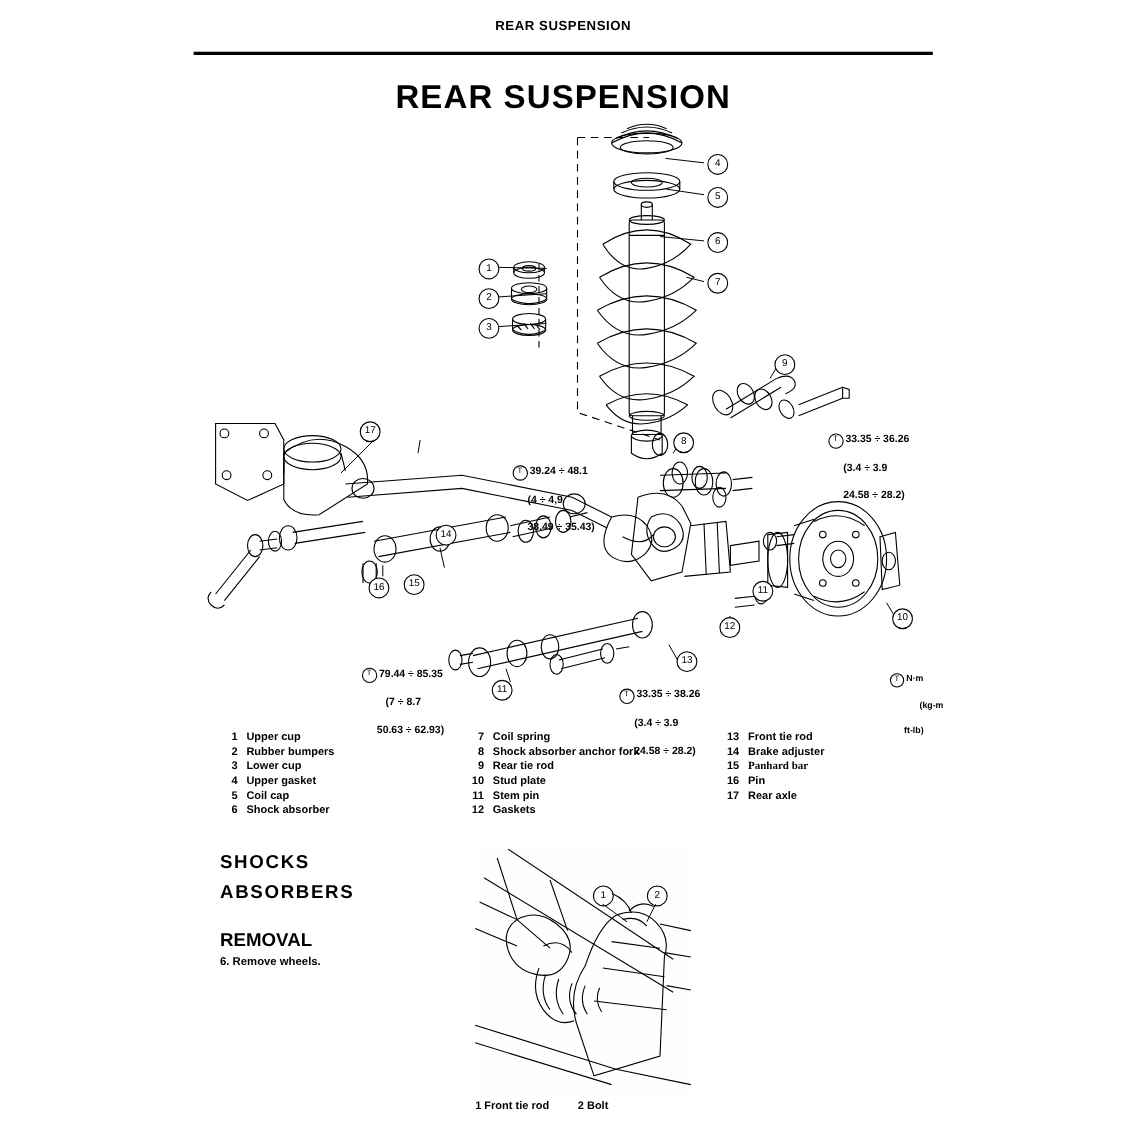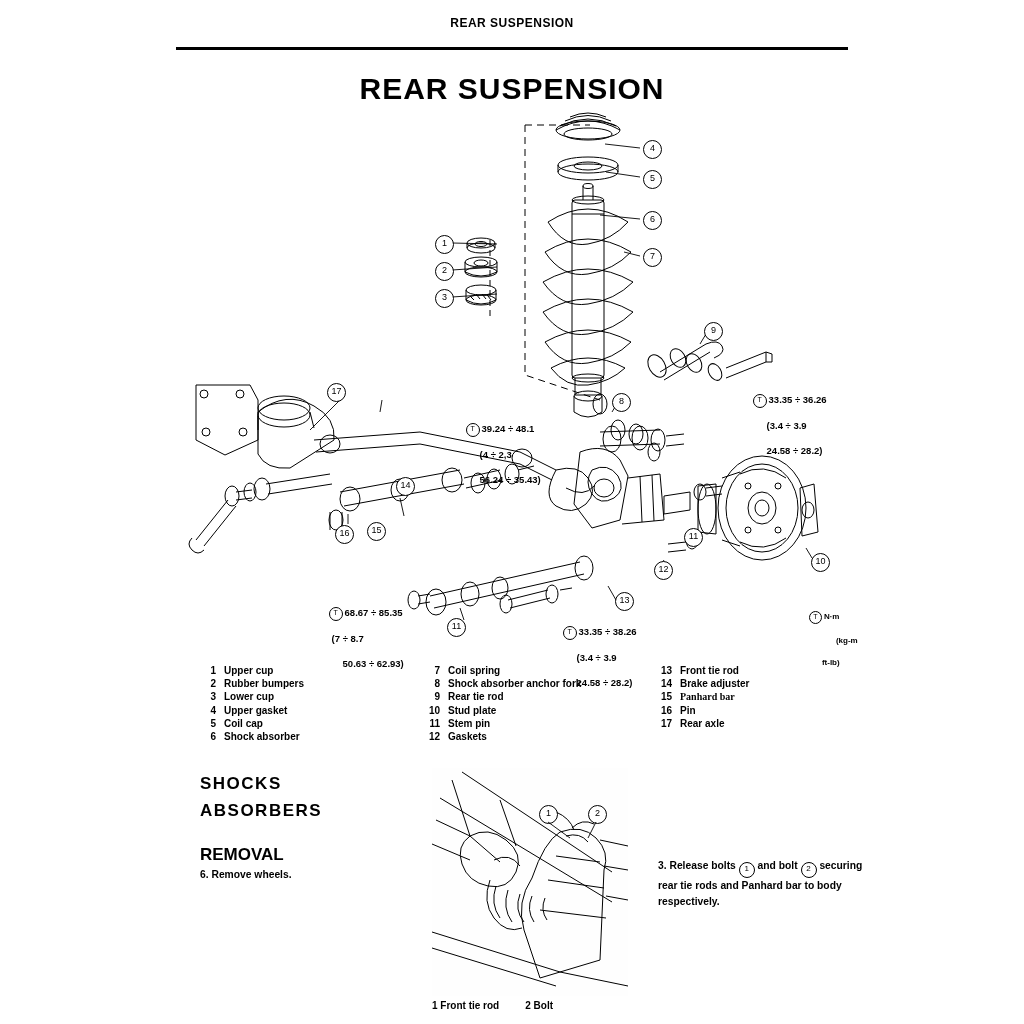--- a/index.html
+++ b/index.html
@@ -391,27 +391,27 @@
   <div class="callout" style="left:327px;top:383px;">17</div>
 
   <div class="torque" style="left:742px;top:381px;">
     <span><span class="tq-ico">T</span><span>33.35 ÷ 36.26</span></span><br>
     <span style="margin-left:14px">(3.4 ÷ 3.9</span><br>
     <span style="margin-left:14px">24.58 ÷ 28.2)</span>
   </div>
 
   <div class="torque" style="left:455px;top:410px;">
     <span><span class="tq-ico">T</span><span>39.24 ÷ 48.1</span></span><br>
-    <span style="margin-left:14px">(4 ÷ 2,3</span><br>
-    <span style="margin-left:14px">56.24 ÷ 35.43)</span>
+    <span style="margin-left:14px">(4 ÷ 4,9</span><br>
+    <span style="margin-left:14px">38.49 ÷ 35.43)</span>
   </div>
 
   <div class="torque" style="left:318px;top:594px;">
-    <span><span class="tq-ico">T</span><span>68.67 ÷ 85.35</span></span><br>
-    <span style="margin-left:3px">(7 ÷ 8.7</span><br>
+    <span><span class="tq-ico">T</span><span>79.44 ÷ 85.35</span></span><br>
+    <span style="margin-left:22px">(7 ÷ 8.7</span><br>
     <span style="margin-left:14px">50.63 ÷ 62.93)</span>
   </div>
 
   <div class="torque" style="left:552px;top:613px;">
     <span><span class="tq-ico">T</span><span>33.35 ÷ 38.26</span></span><br>
     <span style="margin-left:14px">(3.4 ÷ 3.9</span><br>
     <span style="margin-left:14px">24.58 ÷ 28.2)</span>
   </div>
 
   <div class="unitnote" style="left:800px;top:600px;">
@@ -450,27 +450,20 @@
     <div>SHOCKS</div>
     <div>ABSORBERS</div>
   </div>
 
   <div class="sub-title">REMOVAL</div>
 
   <div class="body-text">
     <div>6. Remove wheels.</div>
   </div>
 
-  <div class="right-text">
-    <span>3. Release bolts</span>
-    <span class="inline-callout">1</span>
-    <span>and bolt</span>
-    <span class="inline-callout">2</span>
-    <span>securing rear tie rods and Panhard bar to body respectively.</span>
-  </div>
 
   <svg class="dg" width="1024" height="1024" viewBox="0 0 1024 1024" style="top:0;left:0;pointer-events:none;">
     <g fill="none" stroke="#000" stroke-width="1">
       <path d="M432 768 L628 768 L628 996 L432 996 Z" stroke="none" fill="#fefefe"></path>
       <path d="M462 772 L612 872"></path>
       <path d="M440 798 L612 902"></path>
       <path d="M436 820 L470 836 L500 862"></path>
       <path d="M432 844 L470 860"></path>
       <path d="M470 836 q18 -10 36 4 q18 14 10 32 q-8 18 -28 14 q-20 -4 -26 -22 q-6 -18 8 -28"></path>
       <path d="M494 860 q16 -8 26 6"></path>

